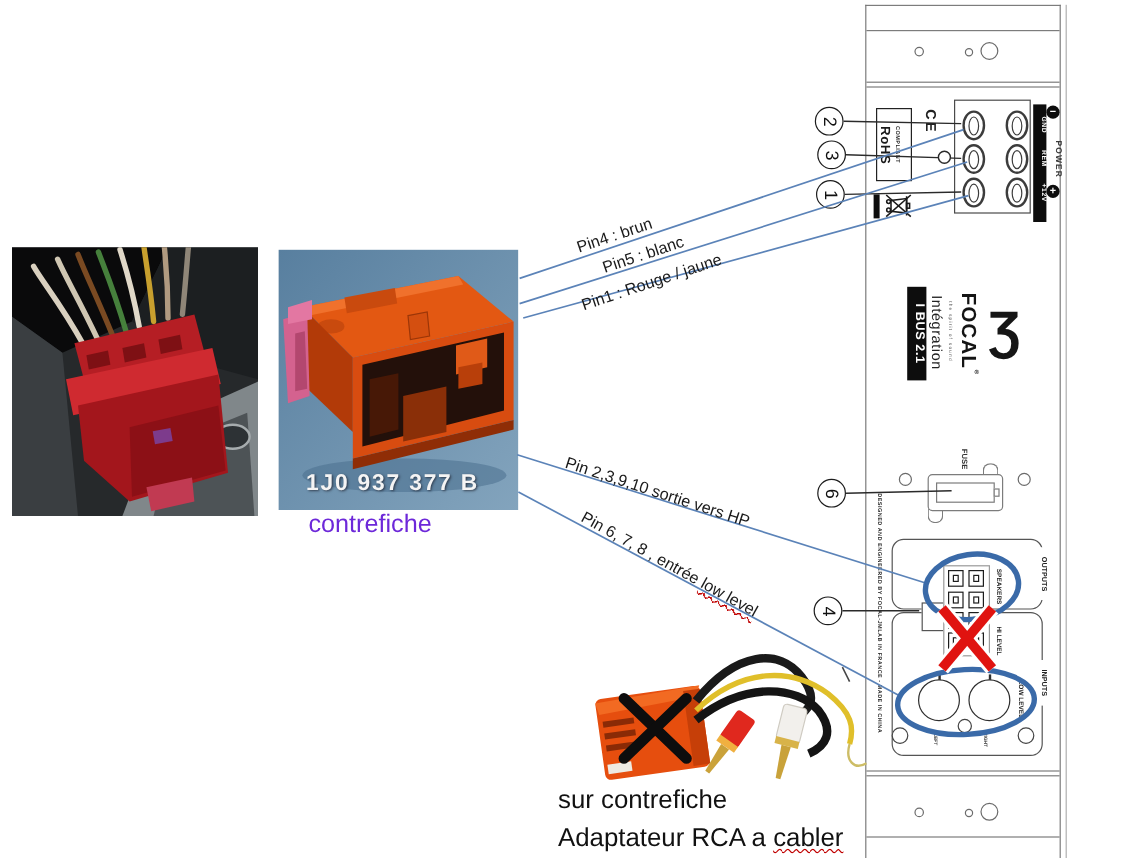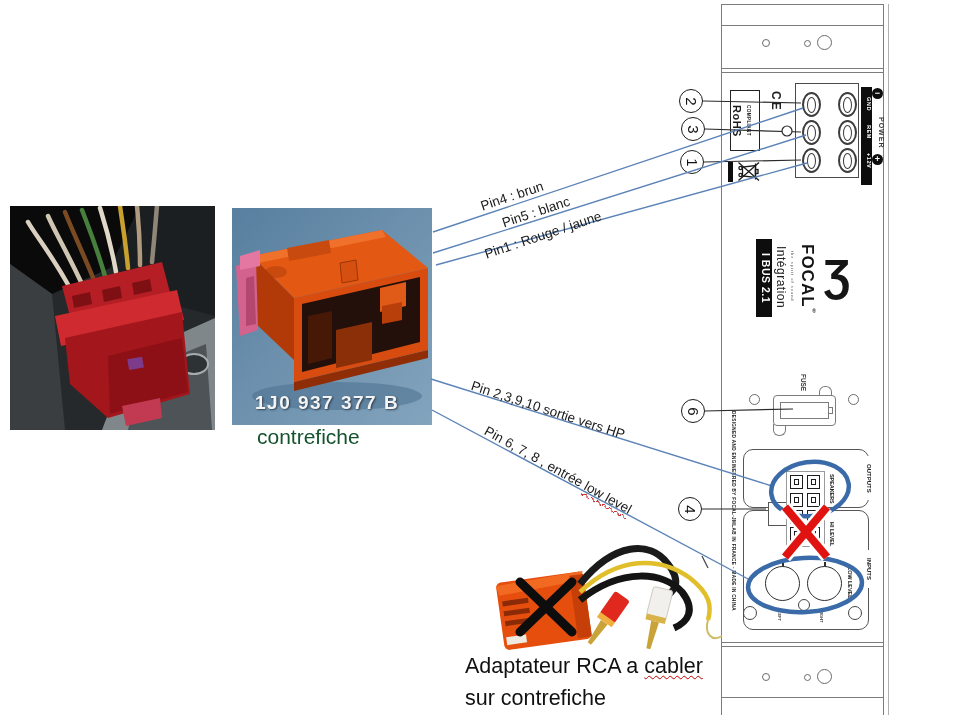--- a/index.html
+++ b/index.html
@@ -44,21 +44,21 @@
   
   .callout{position:absolute;width:24px;height:24px;border:1.6px solid #1c1c1c;border-radius:50%;background:#fff;
            display:flex;align-items:center;justify-content:center;z-index:8;box-sizing:border-box;}
   .callout span{display:inline-block;transform:rotate(90deg);font-size:15px;color:#111;}
   
   .pinlbl{position:absolute;font-size:13.5px;color:#1a1a1a;white-space:nowrap;z-index:12;transform-origin:center;}
   .wavy{text-decoration:underline wavy #c00000;text-decoration-thickness:.9px;text-underline-offset:2px;}
   
   .partnum{left:255px;top:392px;font-size:19px;font-weight:bold;color:#f4f4f4;letter-spacing:1.5px;
            text-shadow:1px 1px 2px rgba(20,20,30,.65);z-index:5;}
-  .contref{left:257px;top:425px;font-size:21px;color:#14532d;z-index:5;}
+  .contref{left:257px;top:425px;font-size:21px;color:#6d28d9;z-index:5;}
   .adapt{left:465px;top:650px;font-size:21.5px;color:#111;line-height:32px;z-index:5;}
   svg{display:block;}
   .overlay{left:0;top:0;z-index:10;pointer-events:none;}
 </style>
 </head>
 <body>
 
 <svg class="abs" style="left:10px;top:206px;z-index:1" width="205" height="224" viewBox="0 0 205 224">
   <rect width="205" height="224" fill="#26292b"></rect>
   <polygon points="0,0 130,0 100,62 42,88 0,58" fill="#0a0a0b"></polygon>
@@ -328,15 +328,15 @@
 
 <div class="pinlbl" style="left:512px;top:196px;transform:translate(-50%,-50%) rotate(-18.5deg)">Pin4 : brun</div>
 <div class="pinlbl" style="left:536px;top:212px;transform:translate(-50%,-50%) rotate(-18.5deg)">Pin5 : blanc</div>
 <div class="pinlbl" style="left:543px;top:235px;transform:translate(-50%,-50%) rotate(-18.5deg)">Pin1 : Rouge / jaune</div>
 <div class="pinlbl" style="left:548px;top:410px;transform:translate(-50%,-50%) rotate(18deg)">Pin 2,3,9,10 sortie vers HP</div>
 <div class="pinlbl" style="left:558px;top:470px;transform:translate(-50%,-50%) rotate(29deg)"><span>Pin 6, 7, 8 , entrée </span><span class="wavy">low level</span></div>
 
 <div class="abs partnum">1J0 937 377 B</div>
 <div class="abs contref">contrefiche</div>
 <div class="abs adapt">
+  <div>sur contrefiche</div>
   <div><span>Adaptateur RCA a </span><span class="wavy">cabler</span></div>
-  <div>sur contrefiche</div>
 </div>
 
 </body></html>

